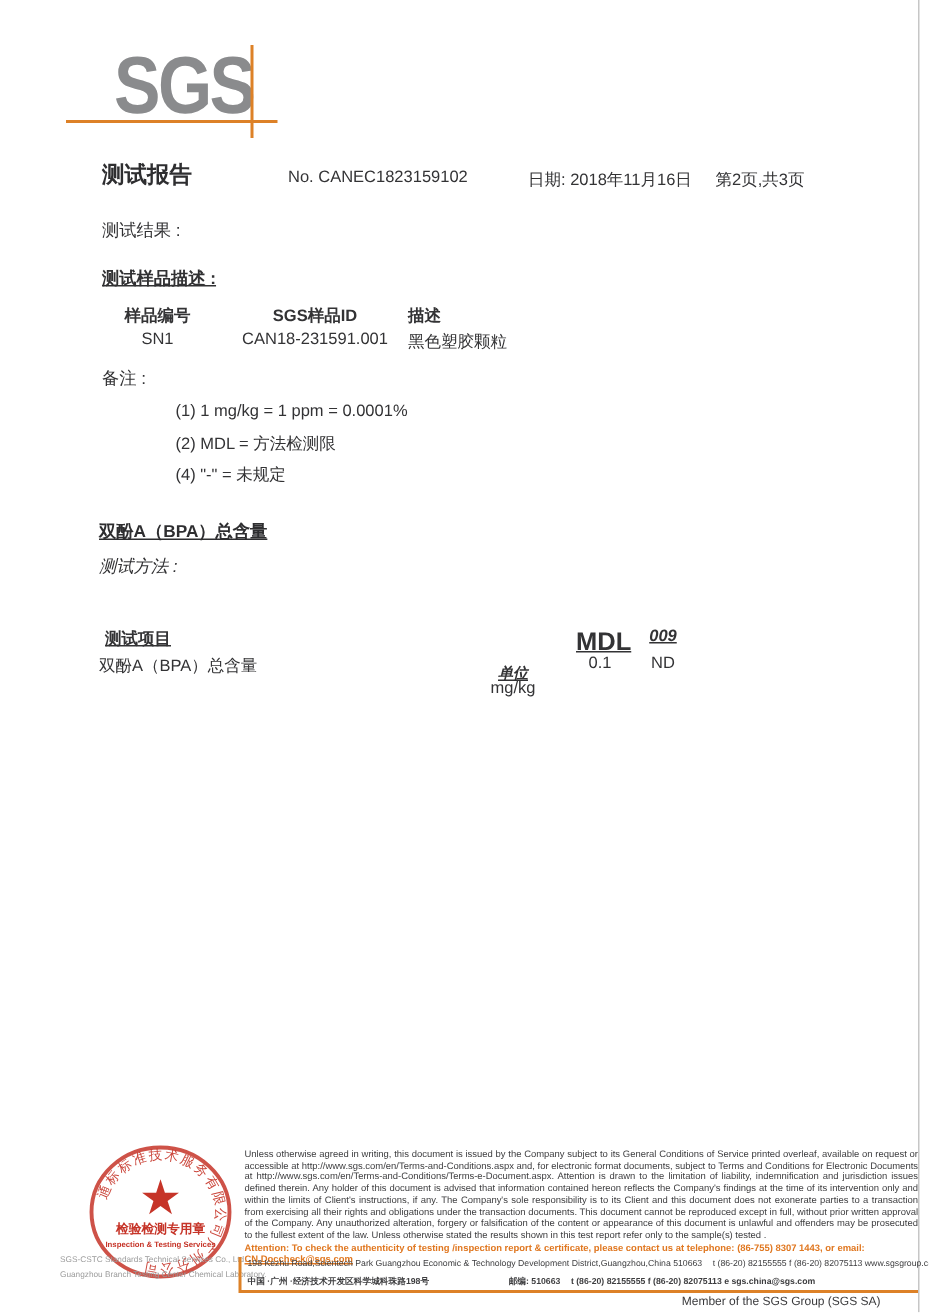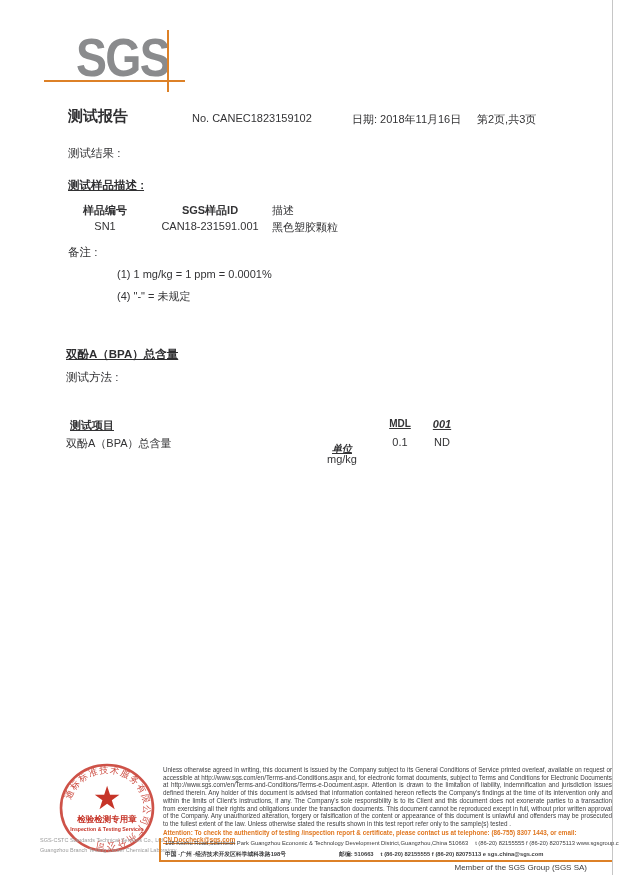--- a/index.html
+++ b/index.html
@@ -21,38 +21,38 @@
   .report-pages{position:absolute;left:477px;top:112px;font-size:11px;}
 
   .label{font-size:11.5px;color:#313133;}
   .results-label{position:absolute;left:68px;top:146px;}
   .sample-heading{position:absolute;left:68px;top:178px;text-decoration:underline;font-weight:bold;}
 
   
   .st-h1,.st-h2,.st-h3,.st-c1,.st-c2,.st-c3{position:absolute;font-size:11px;}
   .st-h1{left:68px;top:203px;width:74px;text-align:center;font-weight:bold;}
   .st-h2{left:158px;top:203px;width:104px;text-align:center;font-weight:bold;}
-  .st-h3{left:272px;top:203px;font-weight:normal;}
+  .st-h3{left:272px;top:203px;font-weight:bold;}
   .st-c1{left:68px;top:220px;width:74px;text-align:center;}
   .st-c2{left:158px;top:220px;width:104px;text-align:center;}
   .st-c3{left:272px;top:220px;}
 
   .notes-label{position:absolute;left:68px;top:245px;}
   .notes{position:absolute;left:117px;top:264px;font-size:11px;line-height:21.5px;}
 
   .bpa-heading{position:absolute;left:66px;top:347px;font-size:11.5px;font-weight:bold;
                text-decoration:underline;color:#2e2e30;}
-  .method-label{position:absolute;left:66px;top:370px;}
+  .method-label{position:absolute;left:66px;top:370px;font-style:italic;}
   .method-text{position:absolute;left:117px;top:368px;width:436px;font-size:11.5px;line-height:23px;}
 
   
   .rt-item-h{position:absolute;left:70px;top:418px;font-size:11px;font-weight:bold;text-decoration:underline;}
   .rt-unit-h{position:absolute;left:322px;top:442px;width:40px;text-align:center;font-size:10px;
              font-weight:bold;font-style:italic;text-decoration:underline;}
-  .rt-mdl-h{position:absolute;left:384px;top:418px;width:32px;text-align:center;font-size:10px;
+  .rt-mdl-h{position:absolute;left:384px;top:418px;width:32px;text-align:center;font-size:17px;
             font-weight:bold;text-decoration:underline;}
   .rt-smp-h{position:absolute;left:426px;top:418px;width:32px;text-align:center;font-size:11px;
             font-weight:bold;font-style:italic;text-decoration:underline;}
   .rt-item{position:absolute;left:66px;top:436px;font-size:11px;}
   .rt-unit{position:absolute;left:322px;top:436px;width:40px;text-align:center;font-size:11px;margin-top:17px;}
   .rt-mdl{position:absolute;left:384px;top:436px;width:32px;text-align:center;font-size:11px;}
   .rt-smp{position:absolute;left:426px;top:436px;width:32px;text-align:center;font-size:11px;}
 
   
   .stamp{position:absolute;left:57px;top:762px;width:100px;height:94px;}
@@ -92,30 +92,31 @@
   <div class="st-h1">样品编号</div>
   <div class="st-h2">SGS样品ID</div>
   <div class="st-h3">描述</div>
   <div class="st-c1">SN1</div>
   <div class="st-c2">CAN18-231591.001</div>
   <div class="st-c3">黑色塑胶颗粒</div>
 
   <div class="label notes-label">备注 :</div>
   <div class="notes">
     <div>(1) 1 mg/kg = 1 ppm = 0.0001%</div>
+    <div>(2) MDL = 方法检测限</div>
     <div>(4) "-" = 未规定</div>
   </div>
 
   <div class="bpa-heading">双酚A（BPA）总含量</div>
   <div class="label method-label">测试方法 :</div>
 
   <div class="rt-item-h">测试项目</div>
   <div class="rt-unit-h">单位</div>
   <div class="rt-mdl-h">MDL</div>
-  <div class="rt-smp-h">001</div>
+  <div class="rt-smp-h">009</div>
   <div class="rt-item">双酚A（BPA）总含量</div>
   <div class="rt-unit">mg/kg</div>
   <div class="rt-mdl">0.1</div>
   <div class="rt-smp">ND</div>
 
   <svg class="stamp" viewBox="0 0 100 94">
     <ellipse cx="50" cy="46" rx="46" ry="43" fill="none" stroke="#c63428" stroke-width="2.6" opacity="0.85"></ellipse>
     <defs>
       <path id="ringPath" d="M 50,46 m -37,0 a 37,35 0 1,1 74,0 a 37,35 0 1,1 -74,0"></path>
     </defs>

